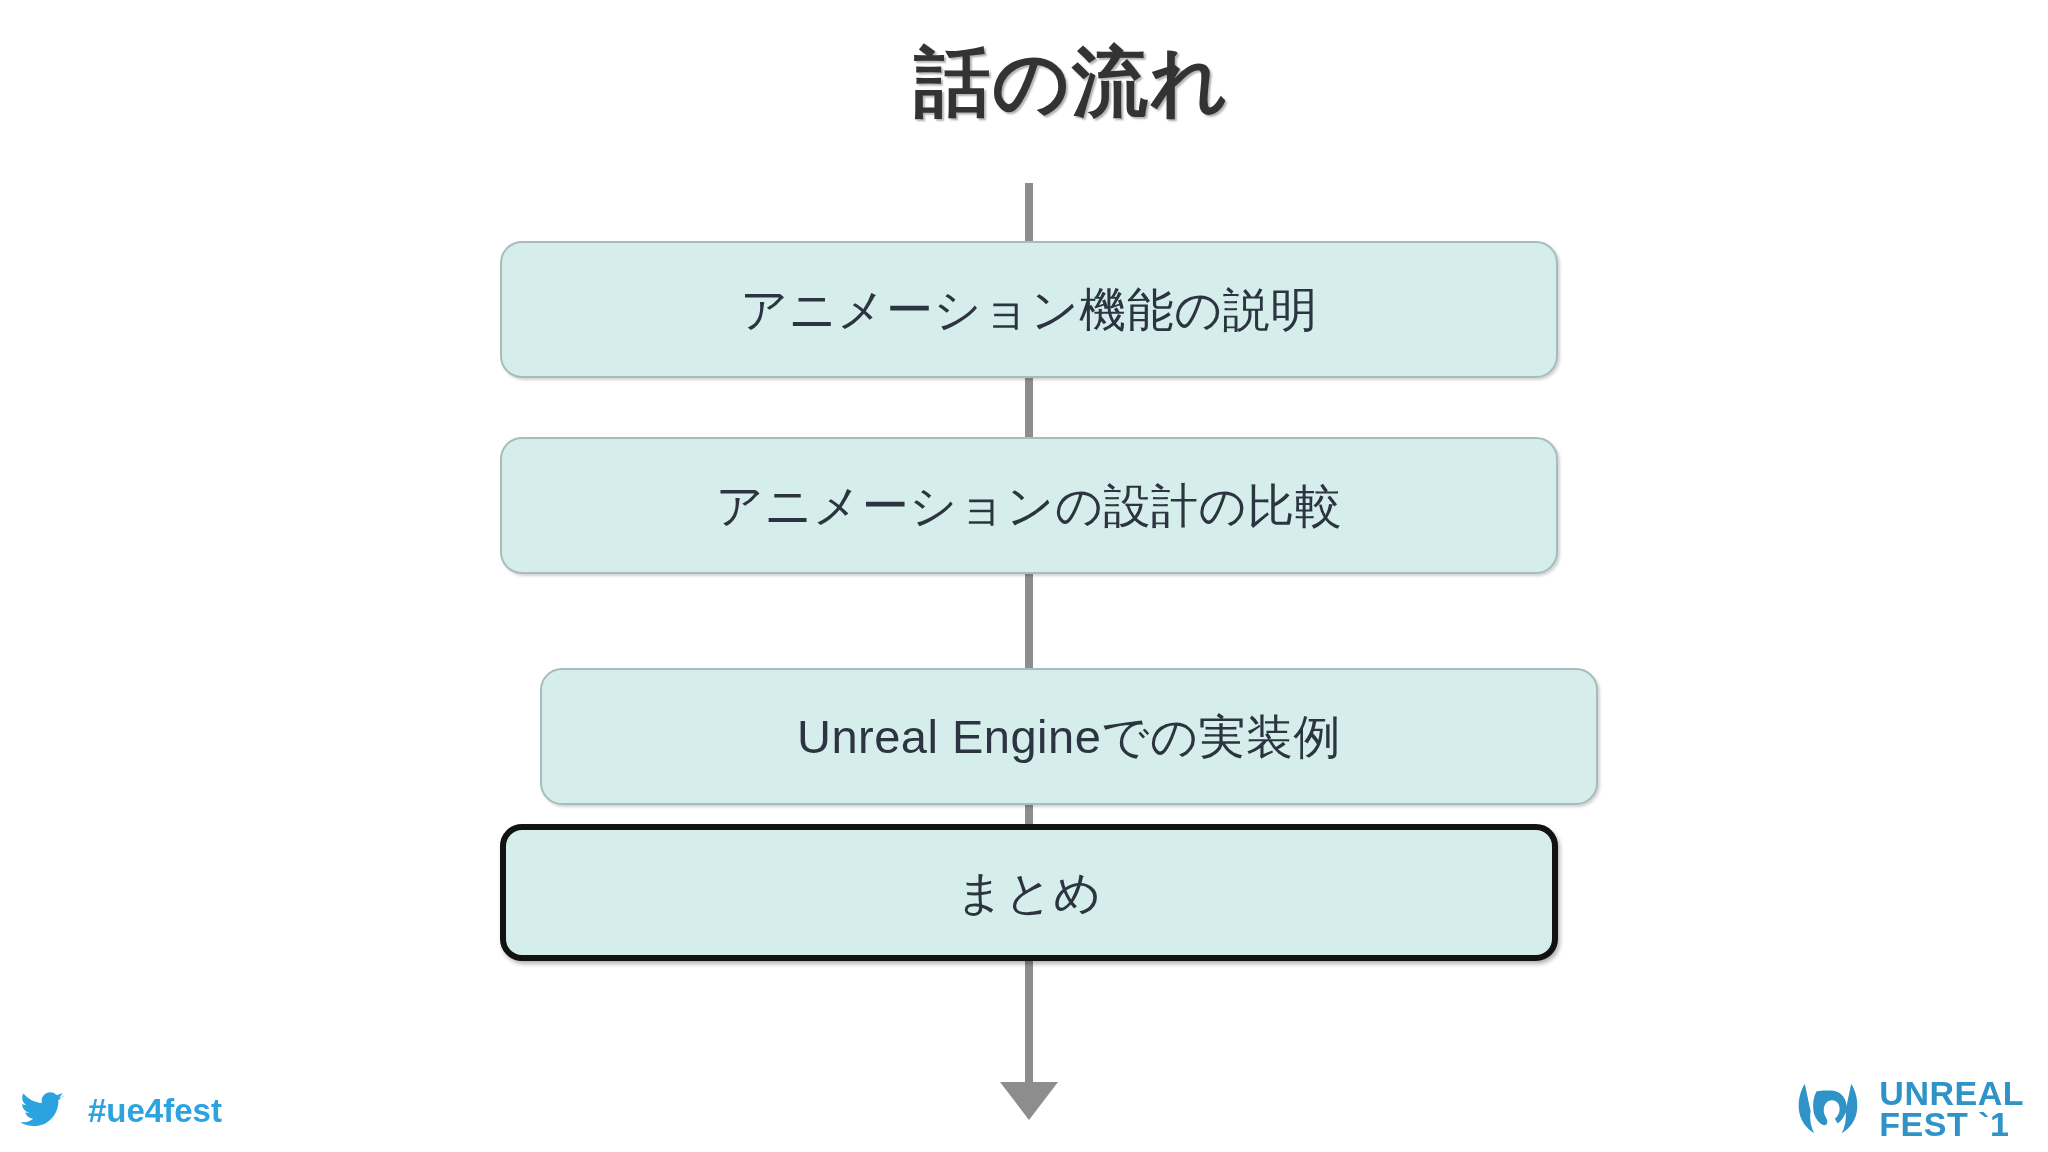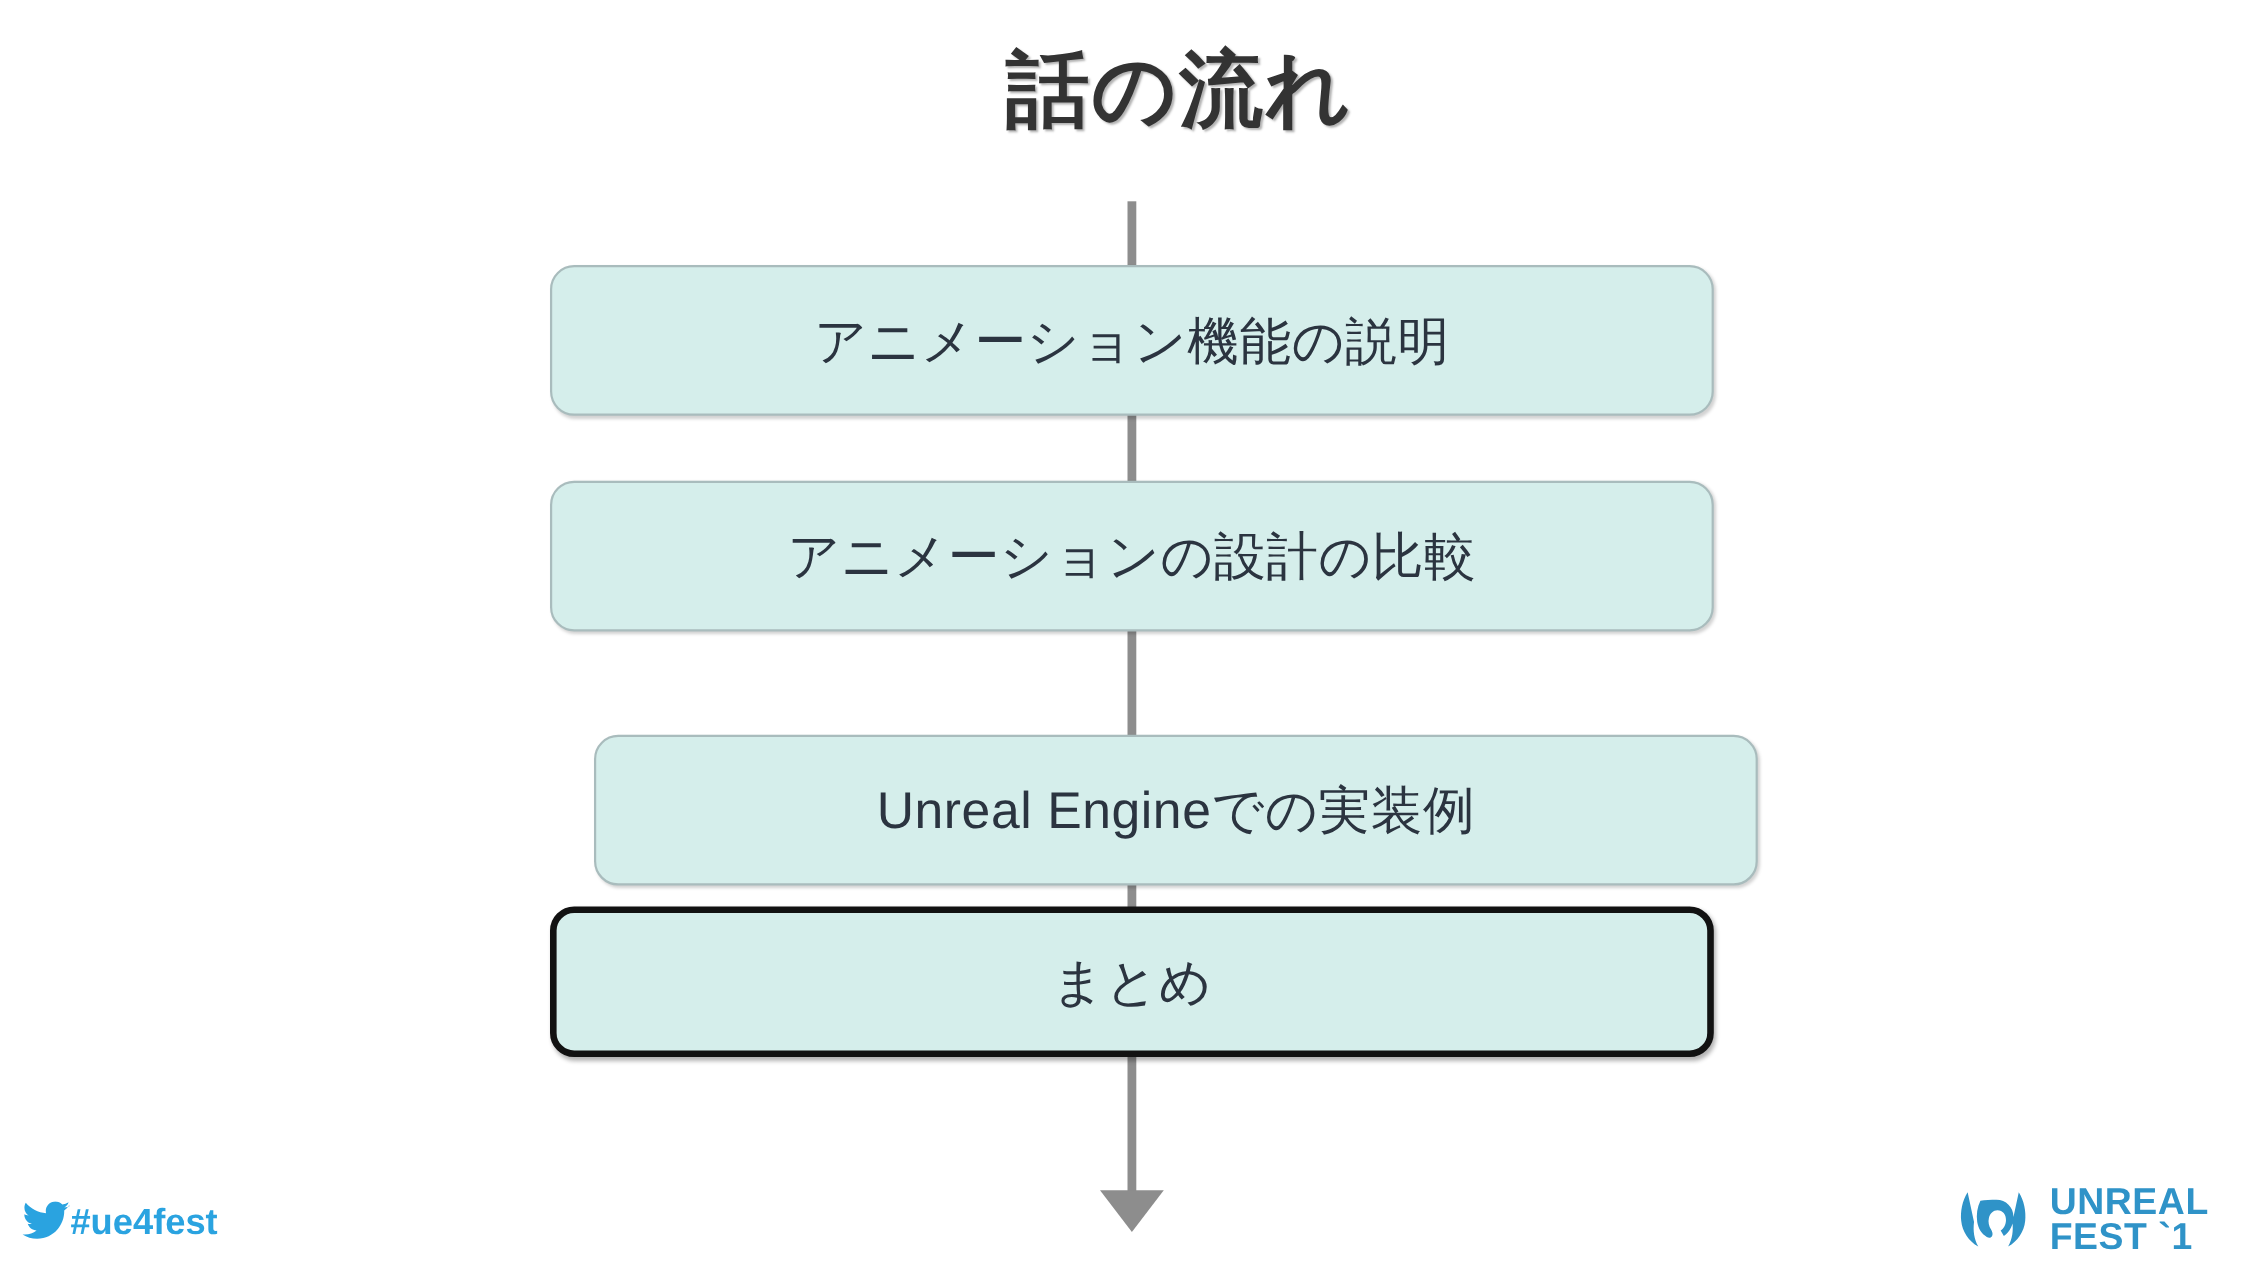--- a/index.html
+++ b/index.html
@@ -95,36 +95,36 @@
   .box-2 { top: 668px; margin-left: 40px; }
   .box-3 { top: 824px; }
 
   
   .twitter-tag {
     position: absolute;
     left: 20px;
     top: 1092px;
     display: flex;
     align-items: center;
-    gap: 0;
+    gap: 24px;
     justify-content: center;
   }
   .twitter-icon svg { display: block; }
   .twitter-handle {
     font-size: 33px;
     font-weight: bold;
     color: #2aa3e0;
     letter-spacing: 0px;
     line-height: 1;
   }
 
   
   .uf-logo {
     position: absolute;
-    right: 40px;
+    right: 24px;
     top: 1078px;
     display: flex;
     align-items: center;
     gap: 20px;
     color: #2f93c8;
   }
   .uf-mark svg { display: block; }
   .uf-words {
     display: flex;
     flex-direction: column;

